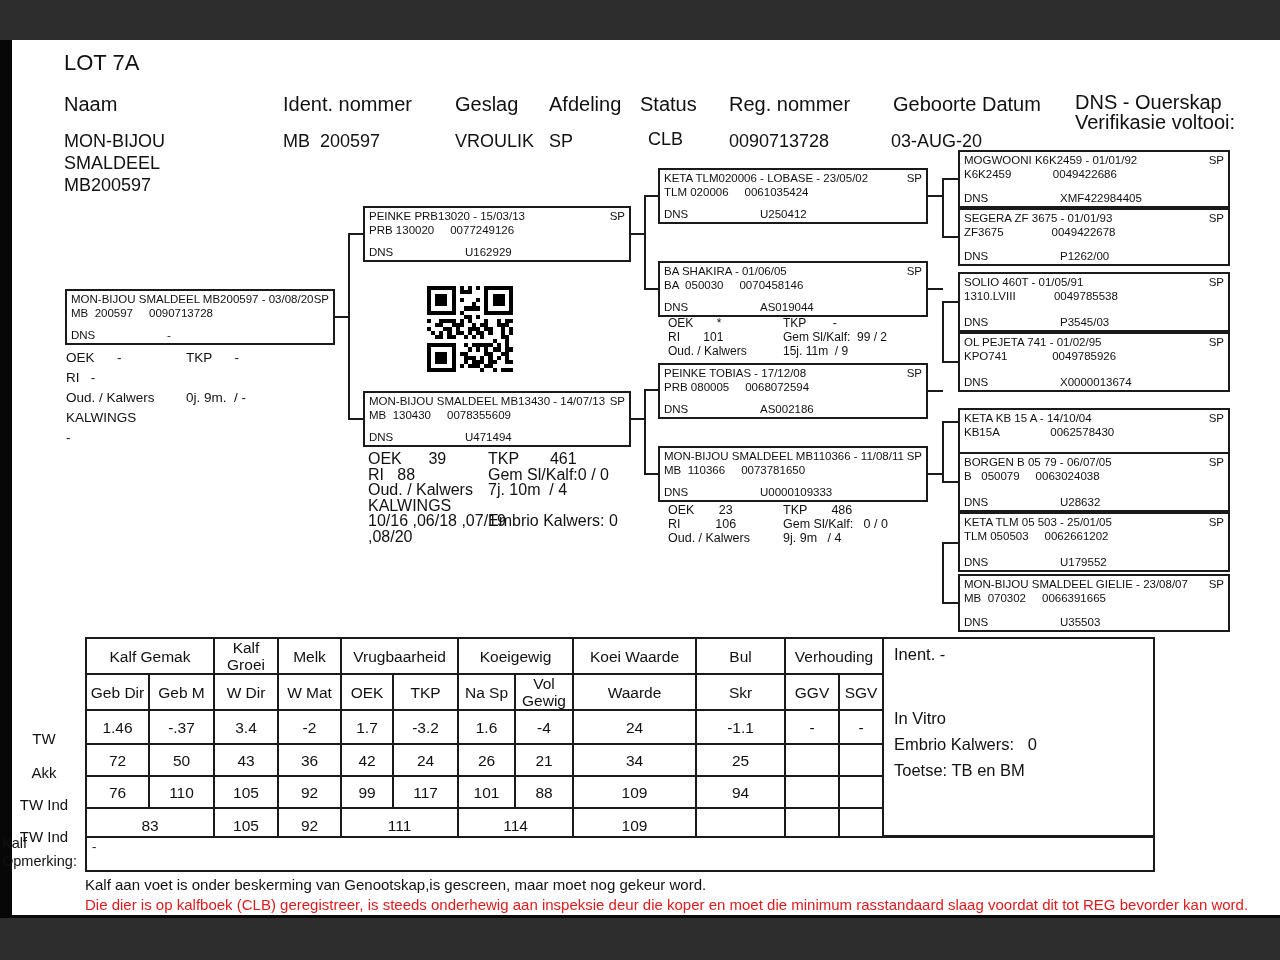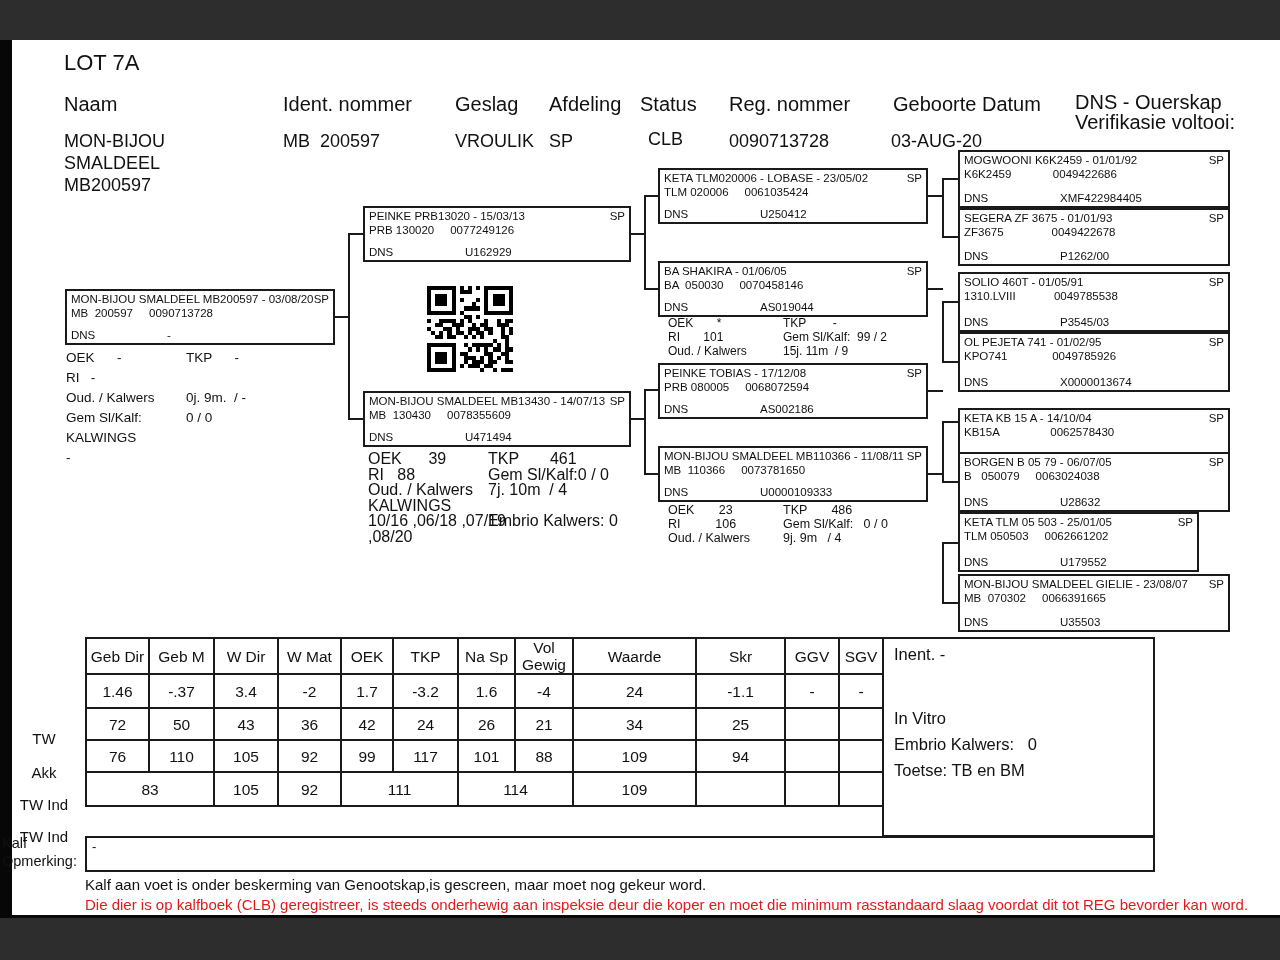--- a/index.html
+++ b/index.html
@@ -202,21 +202,20 @@
 
   <div class="abs pbox" style="left:65px;top:289px;width:270px;height:56px;">
     <div class="pb-head"><span>MON-BIJOU SMALDEEL MB200597 - 03/08/20</span><span>SP</span></div>
     <div class="pb-ids">MB  200597     0090713728</div>
     <div class="pb-dns"><span class="dl">DNS</span><span>-</span></div>
   </div>
   <div class="abs stats" style="left:66px;top:348px;width:290px;font-size:13.5px;line-height:20px;">
     <div class="srow"><span class="sl" style="width:120px;">OEK      -</span><span>TKP      -</span></div>
     <div class="srow"><span class="sl" style="width:120px;">RI   -</span><span></span></div>
     <div class="srow"><span class="sl" style="width:120px;">Oud. / Kalwers</span><span>0j. 9m.  / -</span></div>
-    <div class="srow"><span class="sl" style="width:120px;">Gem Sl/Kalf:</span><span>0 / 0</span></div>
     <div class="srow"><span class="sl" style="width:120px;">KALWINGS</span><span></span></div>
     <div class="srow"><span class="sl" style="width:120px;">-</span><span></span></div>
   </div>
 
   <div class="abs pbox" style="left:363px;top:206px;width:268px;height:56px;">
     <div class="pb-head"><span>PEINKE PRB13020 - 15/03/13</span><span>SP</span></div>
     <div class="pb-ids">PRB 130020     0077249126</div>
     <div class="pb-dns"><span class="dl">DNS</span><span>U162929</span></div>
   </div>
   <div class="abs pbox" style="left:363px;top:391px;width:268px;height:56px;">
@@ -287,21 +286,21 @@
   <div class="abs pbox" style="left:958px;top:408px;width:272px;height:60px;">
     <div class="pb-head"><span>KETA KB 15 A - 14/10/04</span><span>SP</span></div>
     <div class="pb-ids">KB15A                0062578430</div>
     <div class="pb-dns"><span class="dl">DNS</span><span>U57185</span></div>
   </div>
   <div class="abs pbox" style="left:958px;top:452px;width:272px;height:60px;">
     <div class="pb-head"><span>BORGEN B 05 79 - 06/07/05</span><span>SP</span></div>
     <div class="pb-ids">B   050079     0063024038</div>
     <div class="pb-dns"><span class="dl">DNS</span><span>U28632</span></div>
   </div>
-  <div class="abs pbox" style="left:958px;top:512px;width:241px;height:60px;">
+  <div class="abs pbox" style="left:958px;top:512px;width:272px;height:60px;">
     <div class="pb-head"><span>KETA TLM 05 503 - 25/01/05</span><span>SP</span></div>
     <div class="pb-ids">TLM 050503     0062661202</div>
     <div class="pb-dns"><span class="dl">DNS</span><span>U179552</span></div>
   </div>
   <div class="abs pbox" style="left:958px;top:574px;width:272px;height:58px;">
     <div class="pb-head"><span>MON-BIJOU SMALDEEL GIELIE - 23/08/07</span><span>SP</span></div>
     <div class="pb-ids">MB  070302     0066391665</div>
     <div class="pb-dns"><span class="dl">DNS</span><span>U35503</span></div>
   </div>
 
@@ -319,20 +318,30 @@
       <col style="width:52px">
         <col style="width:65px">
         <col style="width:57px">
         <col style="width:58px">
       <col style="width:123px">
         <col style="width:89px">
         <col style="width:54px">
         <col style="width:44px">
     </colgroup>
     <tbody>
+        <tr style="height:33px">
+      <td colspan="2">Kalf Gemak</td>
+      <td>Kalf Groei</td>
+      <td>Melk</td>
+      <td colspan="2">Vrugbaarheid</td>
+      <td colspan="2">Koeigewig</td>
+      <td>Koei Waarde</td>
+      <td>Bul</td>
+      <td colspan="2">Verhouding</td>
+    </tr>
     <tr style="height:33px">
       <td>Geb Dir</td>
       <td>Geb M</td>
       <td>W Dir</td>
       <td>W Mat</td>
       <td>OEK</td>
       <td>TKP</td>
       <td>Na Sp</td>
       <td>Vol Gewig</td>
       <td>Waarde</td>

